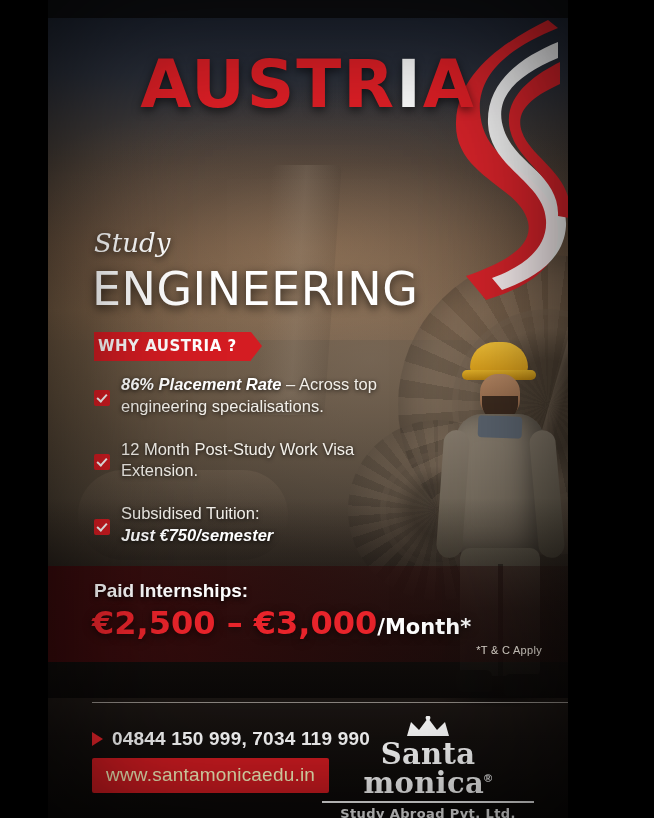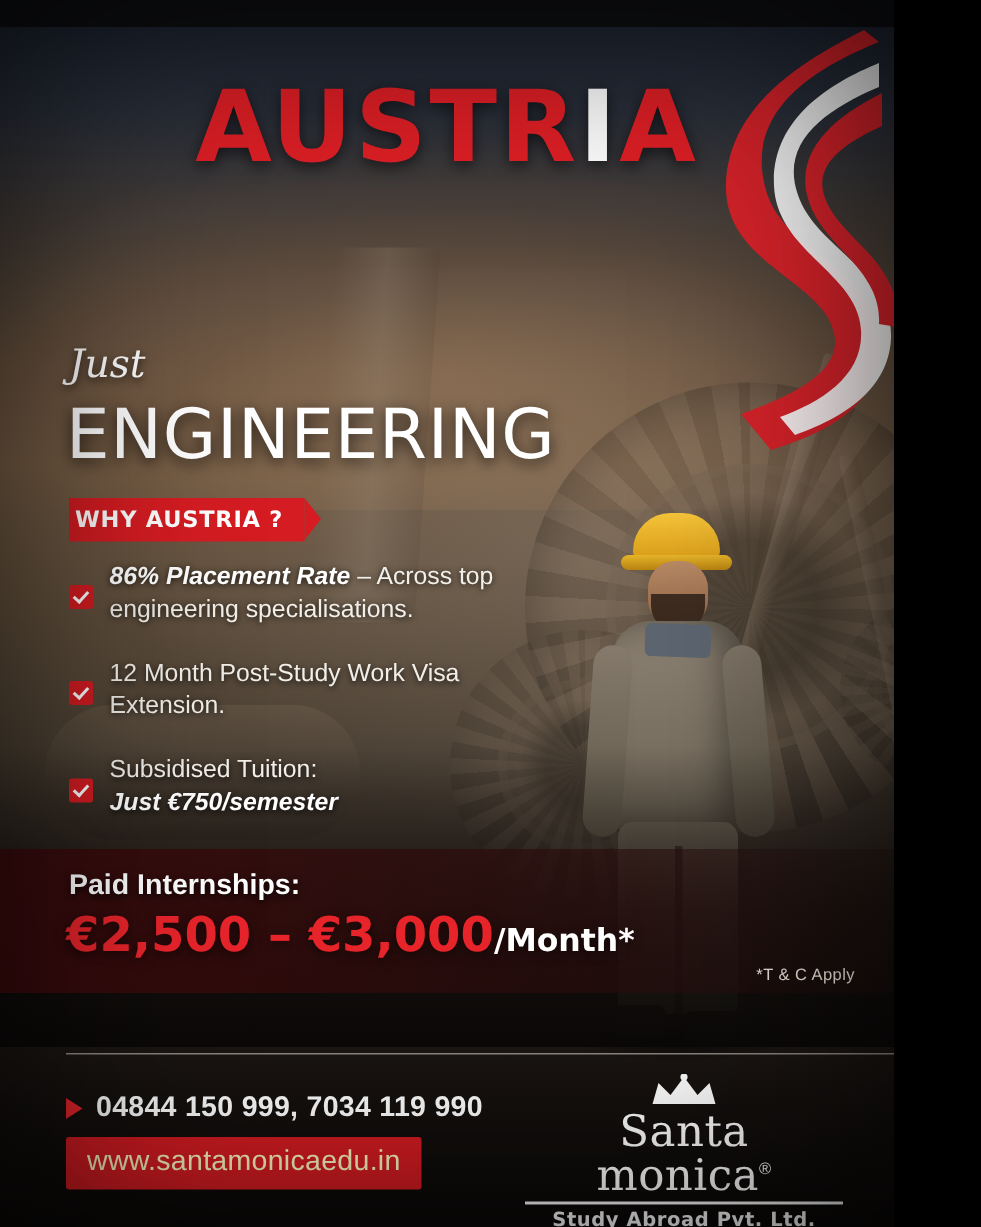--- a/index.html
+++ b/index.html
@@ -3,36 +3,37 @@
 <meta charset="utf-8">
 <style>
   * { margin:0; padding:0; box-sizing:border-box; }
   body {
     width:654px; height:818px;
     font-family:"Liberation Sans", sans-serif;
     background:#000; overflow:hidden;
   }
   .poster {
     position:relative;
-    width:596px; height:818px;
+    width:520px; height:818px;
     overflow:hidden;
     background:
       radial-gradient(ellipse 520px 360px at 62% 44%, rgba(120,108,96,0.55) 0%, rgba(60,54,50,0.2) 55%, rgba(0,0,0,0) 78%),
       linear-gradient(to bottom,
         #1b2230 0%,
         #2a2f3a 9%,
         #4a4038 20%,
         #6b5541 30%,
         #7d6348 38%,
         #6a5640 48%,
         #4e4234 60%,
         #3a3128 70%,
         #241d19 80%,
         #14100e 90%,
         #0b0908 100%);
+    margin-left: 48px;
   }
   
   .topbar {
     position:absolute; top:0; left:0; width:100%; height:18px;
     background:#0e0f12;
   }
   
   .sky-glow {
     position:absolute; top:40px; left:0; width:100%; height:300px;
     background:radial-gradient(ellipse 420px 200px at 50% 70%, rgba(255,190,130,0.20), rgba(255,160,100,0.05) 55%, rgba(0,0,0,0) 80%);
@@ -250,21 +251,21 @@
     position:absolute; left:44px; top:758px;
     background:#d41c22; color:#fef9c3;
     font-size:19px; padding:6px 14px 7px;
     border-radius:2px; letter-spacing:0.2px;
   }
   
   .logo { position:absolute; right:34px; top:716px; width:212px; text-align:center; }
   .crown { margin:0 auto 2px; width:46px; height:22px; position:relative; }
   .brand {
     font-family:"DejaVu Serif", serif;
-    font-size:29px; font-weight:normal; color:#ffffff;
+    font-size:29px; font-weight:bold; color:#ffffff;
     letter-spacing:0.3px; line-height:1;
     position:relative; display:inline-block;
   }
   .brand .reg { font-size:11px; vertical-align:super; font-family:"Liberation Sans",sans-serif;}
   .brand-rule { width:100%; height:2px; background:#ffffff; margin:3px 0 3px; }
   .brand-sub {
     font-size:13px; font-weight:bold; color:#ffffff; letter-spacing:0.4px;
     font-family:"DejaVu Sans", sans-serif;
   }
   .vignette {
@@ -312,21 +313,21 @@
       <path d="M150 40 C 112 56, 84 78, 96 112 C 108 148, 160 162, 158 208 C 156 244, 122 262, 94 272 L 84 260 C 112 250, 140 232, 138 202 C 136 164, 82 150, 80 106 C 78 62, 116 38, 150 24 Z" fill="#ffffff" opacity="0.95"></path>
       <path d="M152 66 C 126 78, 106 92, 114 114 C 124 142, 166 156, 162 200 L 150 198 C 152 160, 110 146, 102 112 C 94 78, 128 56, 152 44 Z" fill="#d8232a"></path>
     </svg>
   </div>
 
   <div class="austria">
     <span>AUSTR</span><span class="w">I</span><span>A</span>
   </div>
 
 
-  <div class="study">Just</div>
+  <div class="study">Study</div>
   <div class="engineering">ENGINEERING</div>
 
   <div class="why-tag">WHY AUSTRIA ?</div>
 
   <div class="bullets">
     <div class="bullet">
       <span class="chk"></span>
       <span class="btext"><b>86% Placement Rate</b><span> – Across top engineering specialisations.</span></span>
     </div>
     <div class="bullet">

